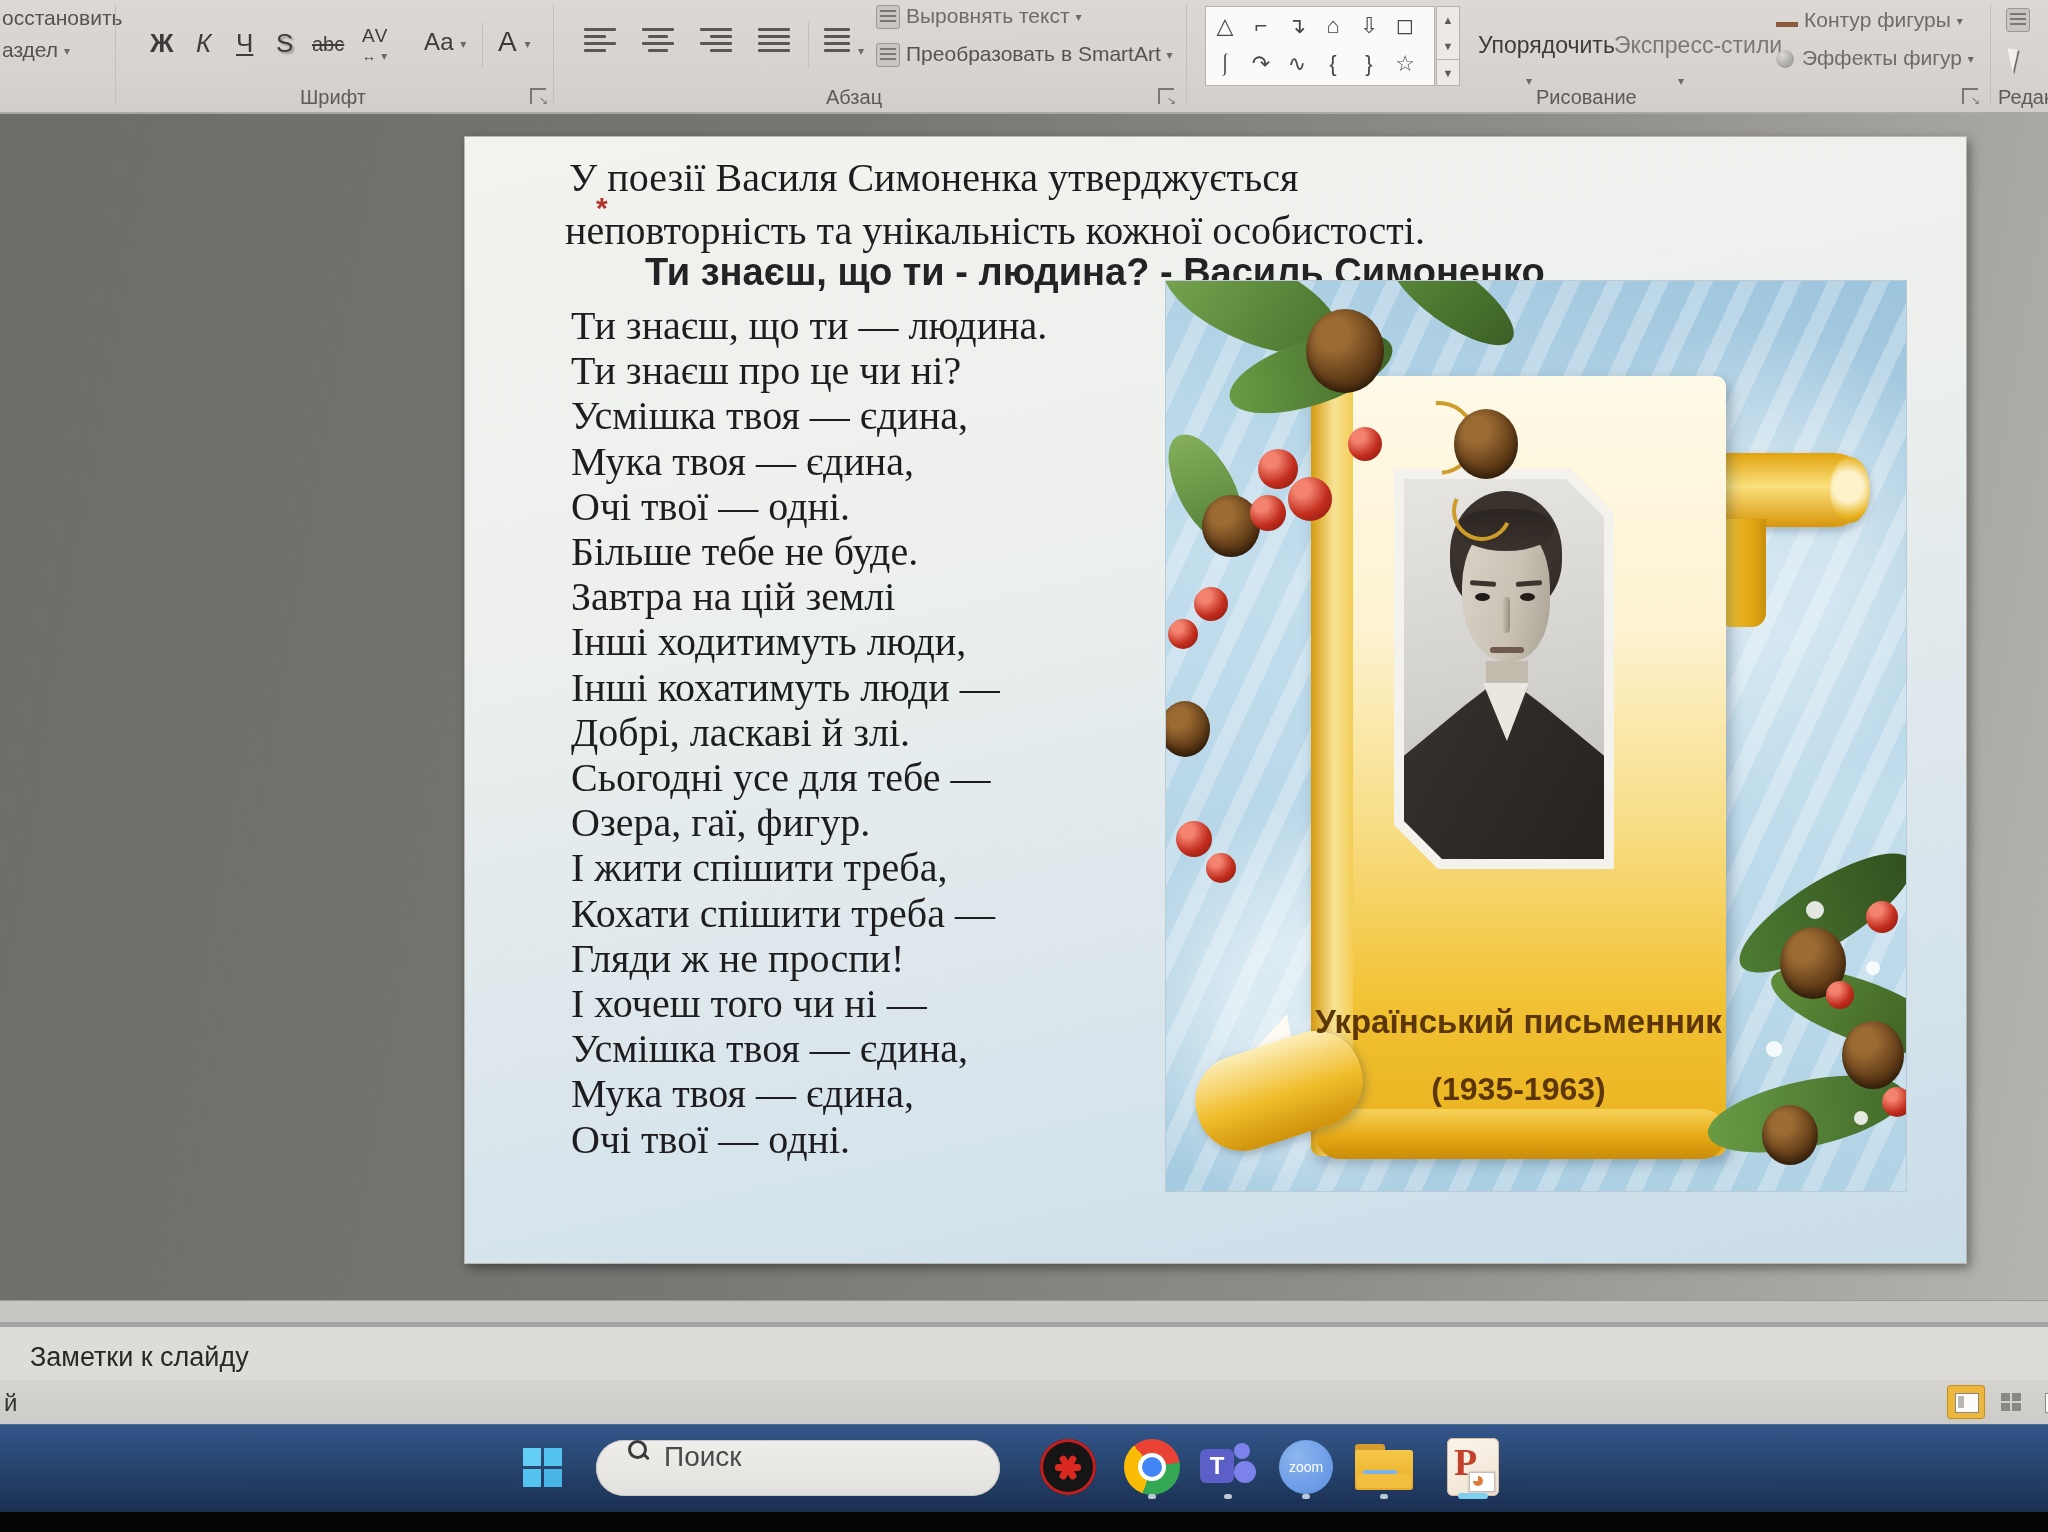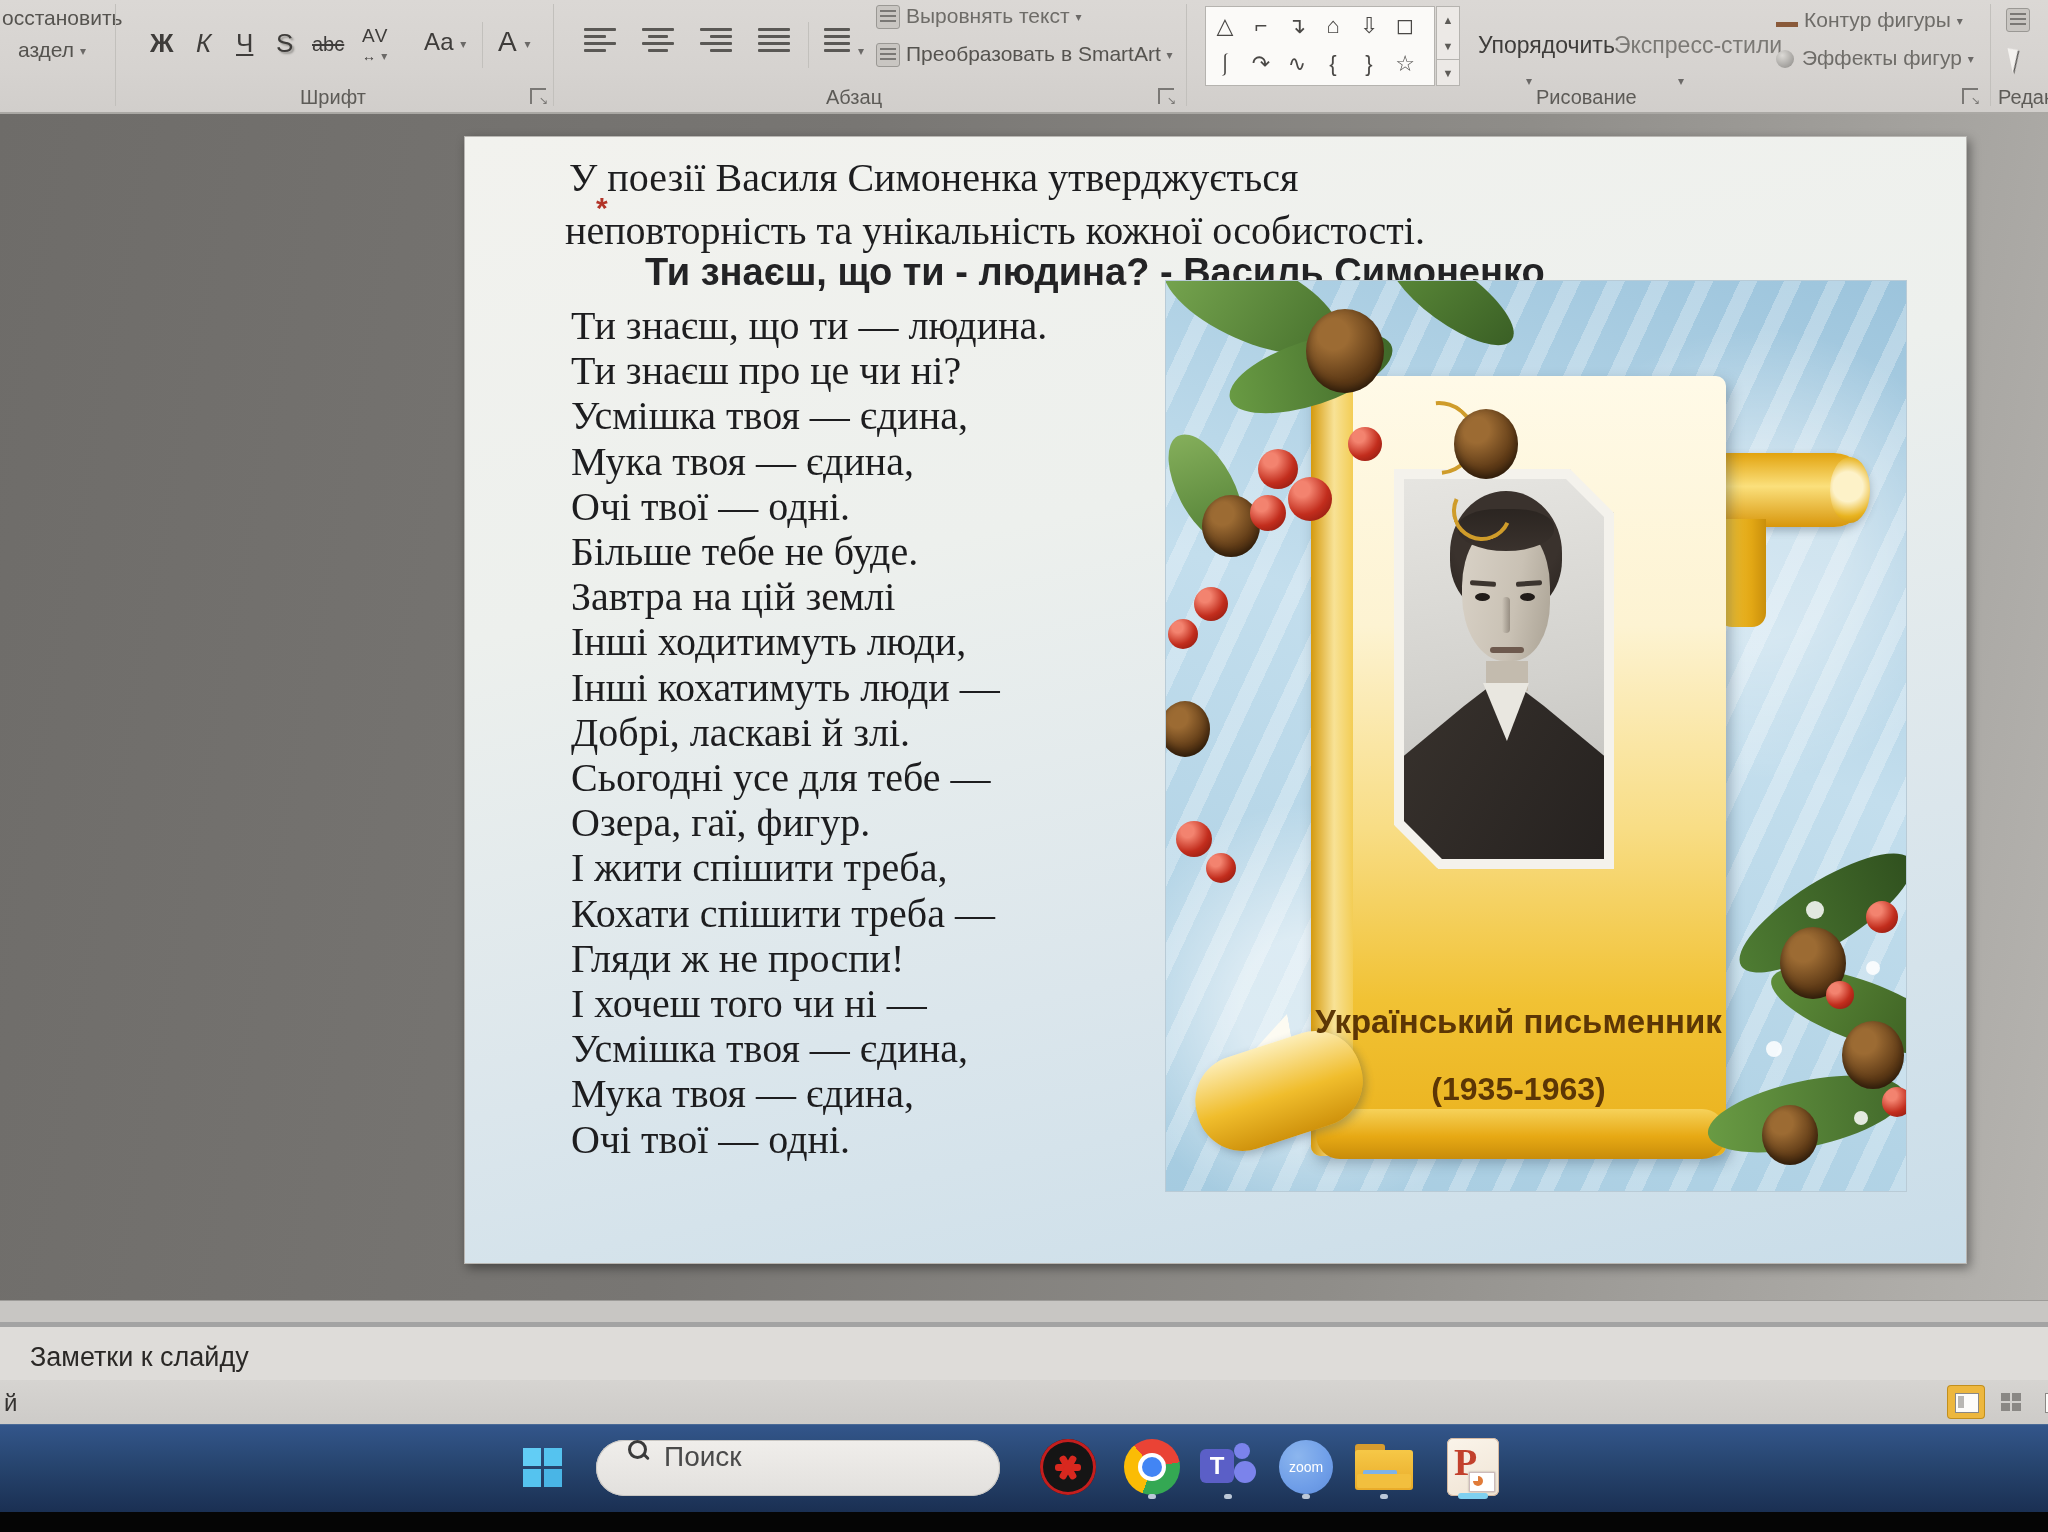--- a/index.html
+++ b/index.html
@@ -146,21 +146,21 @@
   .ppt .pslide::after{content:"";position:absolute;left:3px;top:3px;width:10px;height:10px;border-radius:50%;background:conic-gradient(#e07b39 0 270deg,#fff 270deg 360deg);}
   #bezel{position:absolute;left:0;top:1512px;width:2048px;height:20px;background:#050505;}
 </style>
 </head>
 <body>
 
 <div id="screen">
 
   <div id="ribbon">
     <div class="ribbon-textbtn" style="left:2px;top:6px;">осстановить</div>
-    <div class="ribbon-textbtn" style="left:2px;top:38px;margin-left:16px;"><span>аздел</span> <span class="caret">▾</span></div>
+    <div class="ribbon-textbtn" style="left:2px;top:38px;"><span>аздел</span> <span class="caret">▾</span></div>
     <div class="grp-label" style="left:8px;margin-top:31px;">ды</div>
     <div class="vsep" style="left:115px;"></div>
 
     <div class="rbtn" style="left:150px;top:30px;font-weight:bold;">Ж</div>
     <div class="rbtn" style="left:196px;top:30px;font-style:italic;">К</div>
     <div class="rbtn" style="left:236px;top:30px;text-decoration:underline;">Ч</div>
     <div class="rbtn" style="left:276px;top:30px;text-shadow:2px 2px 2px #9a9894;">S</div>
     <div class="rbtn" style="left:312px;top:34px;font-size:20px;text-decoration:line-through;">abc</div>
     <div class="rbtn" style="left:362px;top:26px;font-size:19px;">
       <span>АV</span><br>

